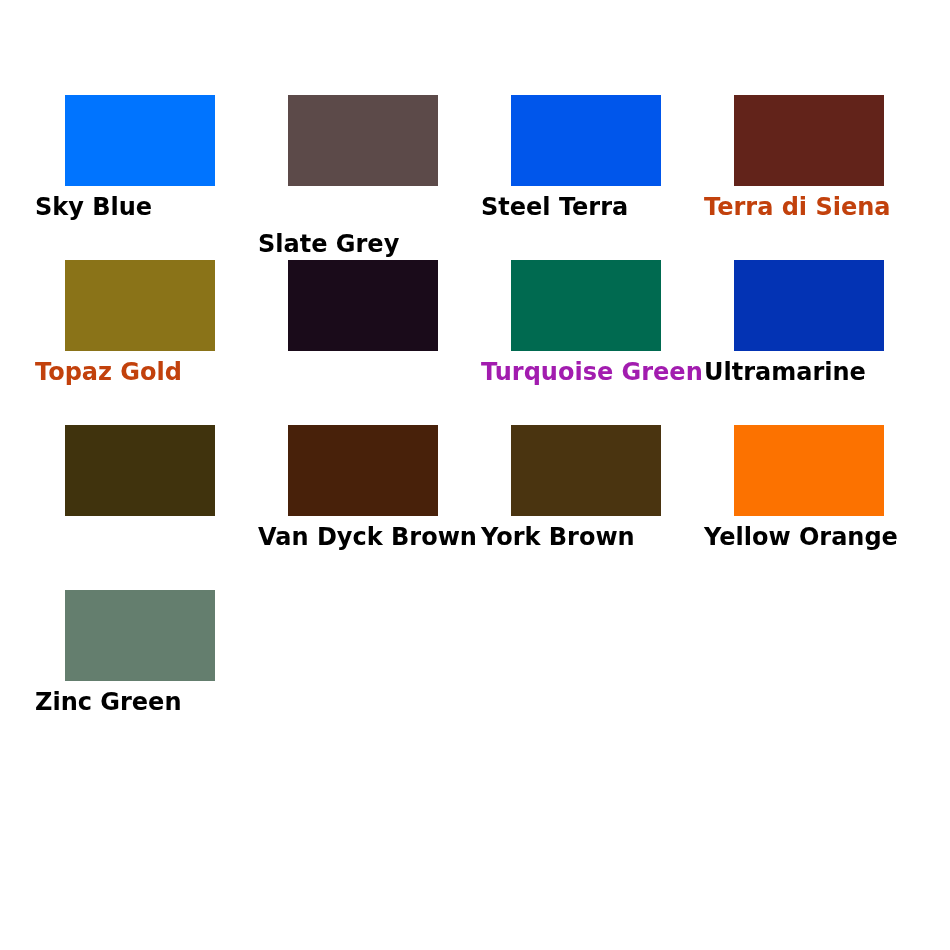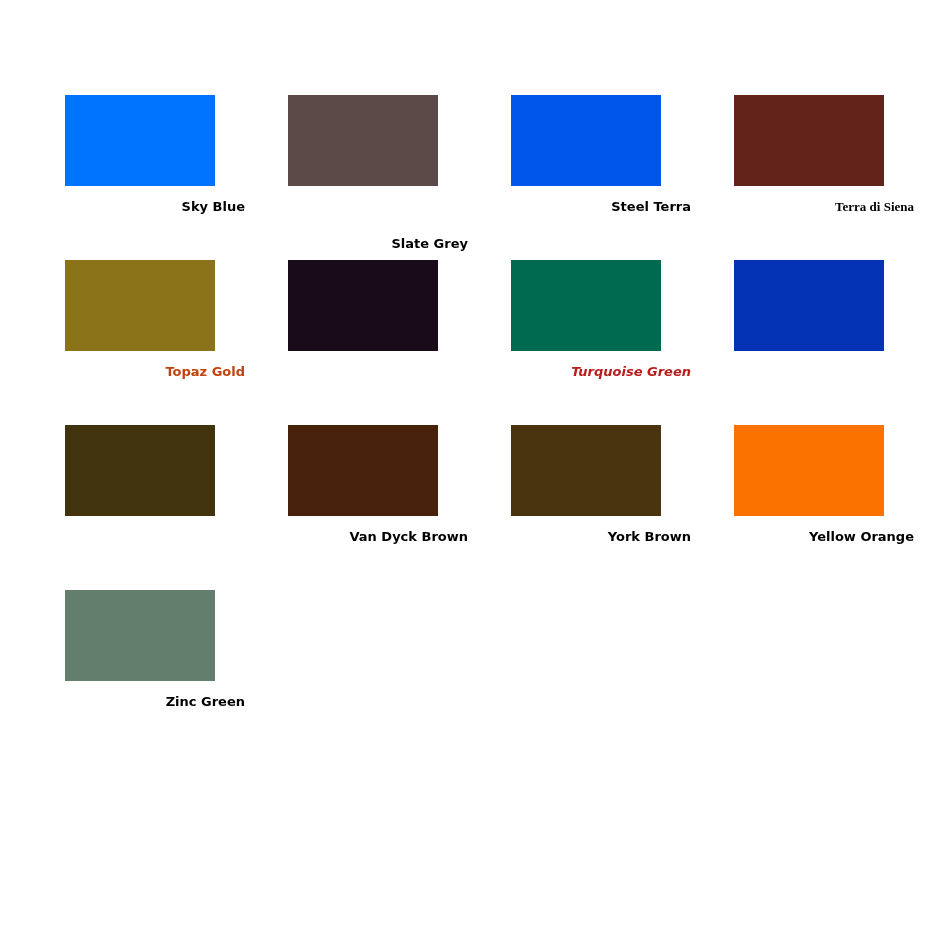--- a/index.html
+++ b/index.html
@@ -44,23 +44,23 @@
     width: 150px;
     height: 91px;
     display: block;
     flex: 0 0 auto;
   }
 
   .swatch-label {
     display: block;
     width: 210px;
     margin-top: 9px;
-    text-align: right;
+    text-align: left;
     font-family: "DejaVu Sans", "Liberation Sans", sans-serif;
-    font-size: 13px;
+    font-size: 24px;
     font-weight: bold;
     line-height: 24px;
     color: #000000;
     white-space: nowrap;
   }
 </style>
 </head>
 <body style="background-color: rgb(255, 255, 255);">
 
 <div id="palette-sheet">
@@ -72,35 +72,36 @@
       <div class="swatch-cell">
         <div class="swatch-chip" style="background-color: rgb(92, 74, 73);"></div>
         <span class="swatch-label" style="color: rgb(0, 0, 0); margin-top: 46px;">Slate Grey</span>
       </div>
       <div class="swatch-cell">
         <div class="swatch-chip" style="background-color: rgb(0, 86, 235);"></div>
         <span class="swatch-label" style="color: rgb(0, 0, 0);">Steel Terra</span>
       </div>
       <div class="swatch-cell">
         <div class="swatch-chip" style="background-color: rgb(98, 35, 26);"></div>
-        <span class="swatch-label" style="color: #000000; font-family: Liberation Serif, serif;">Terra di Siena</span>
+        <span class="swatch-label" style="color: #c2410c;">Terra di Siena</span>
       </div>
       <div class="swatch-cell">
         <div class="swatch-chip" style="background-color: rgb(138, 115, 24);"></div>
         <span class="swatch-label" style="color: #c2410c;">Topaz Gold</span>
       </div>
       <div class="swatch-cell">
         <div class="swatch-chip" style="background-color: rgb(26, 11, 26);"></div>
       </div>
       <div class="swatch-cell">
         <div class="swatch-chip" style="background-color: rgb(0, 106, 80);"></div>
-        <span class="swatch-label" style="color: #b91c1c; font-style: italic;">Turquoise Green</span>
+        <span class="swatch-label" style="color: #a21caf;">Turquoise Green</span>
       </div>
       <div class="swatch-cell">
         <div class="swatch-chip" style="background-color: rgb(3, 51, 180);"></div>
+        <span class="swatch-label" style="color: rgb(0, 0, 0);">Ultramarine</span>
       </div>
       <div class="swatch-cell">
         <div class="swatch-chip" style="background-color: rgb(64, 51, 13);"></div>
       </div>
       <div class="swatch-cell">
         <div class="swatch-chip" style="background-color: rgb(72, 33, 10);"></div>
         <span class="swatch-label" style="color: rgb(0, 0, 0);">Van Dyck Brown</span>
       </div>
       <div class="swatch-cell">
         <div class="swatch-chip" style="background-color: rgb(74, 52, 16);"></div>

